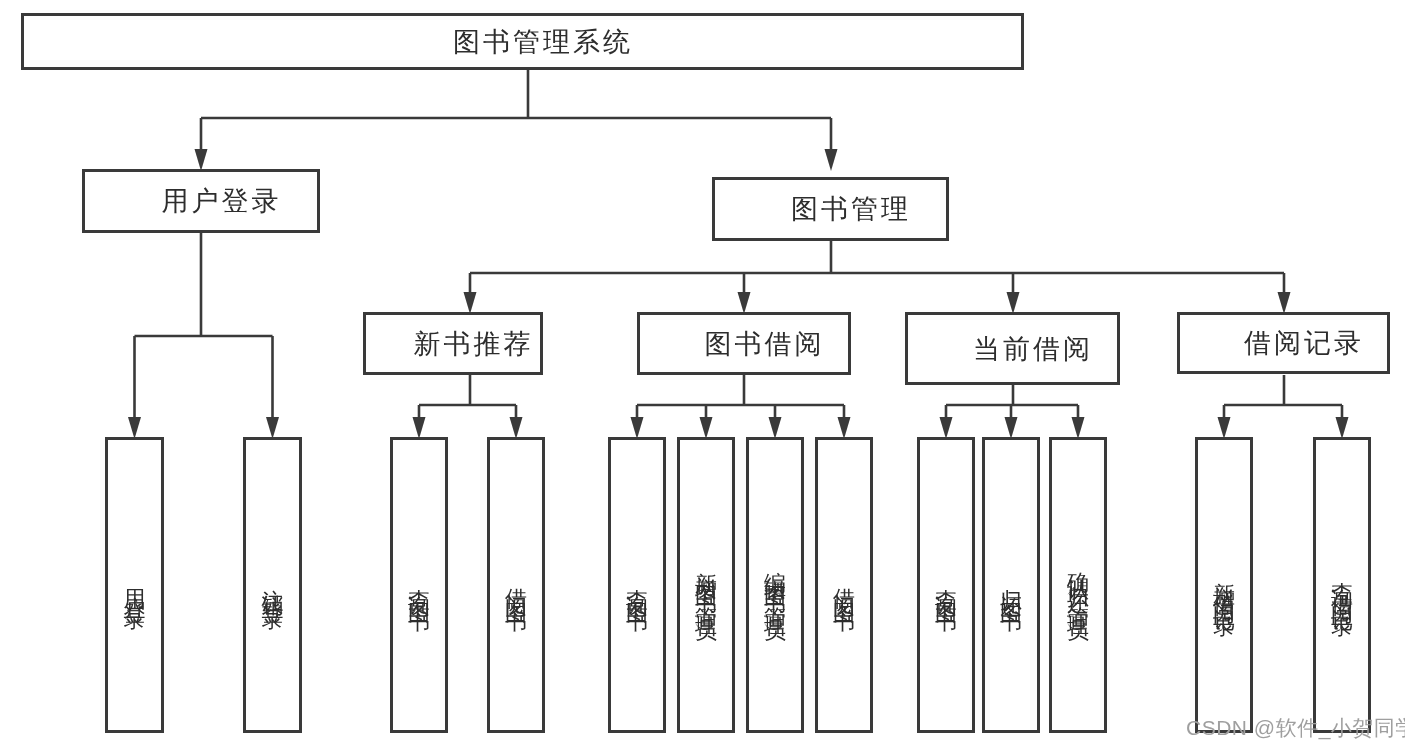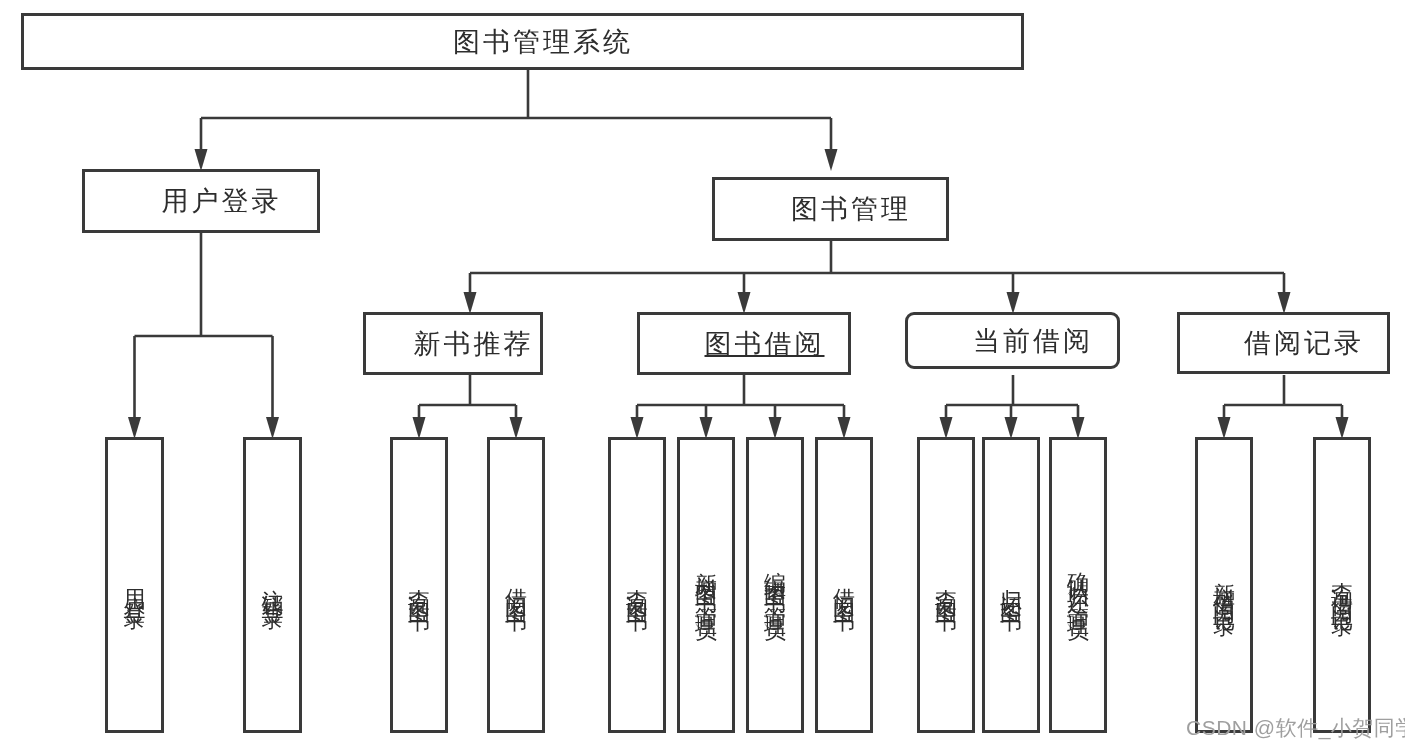--- a/index.html
+++ b/index.html
@@ -81,22 +81,22 @@
       <polygon points="1335.5,417 1348.5,417 1342,439"></polygon>
     </g>
   </svg>
 
   <div class="node h" style="left:21px;top:13px;width:1003px;height:57px;">图书管理系统</div>
 
   <div class="node h" style="left:82px;top:169px;width:238px;height:64px;">用户登录</div>
   <div class="node h" style="left:712px;top:169px;width:237px;height:64px;margin-top:8px;">图书管理</div>
 
   <div class="node h" style="left:363px;top:312px;width:180px;height:63px;">新书推荐</div>
-  <div class="node h" style="left:637px;top:312px;width:214px;height:63px;text-decoration:underline;">图书借阅</div>
-  <div class="node h" style="left:905px;top:312px;width:215px;height:57px;border-radius:9px;">当前借阅</div>
+  <div class="node h" style="left:637px;top:312px;width:214px;height:63px;">图书借阅</div>
+  <div class="node h" style="left:905px;top:312px;width:215px;height:73px;">当前借阅</div>
   <div class="node h" style="left:1177px;top:312px;width:213px;height:62px;">借阅记录</div>
 
   <div class="node v" style="left:105px;top:437px;width:59px;height:296px;">用户登录</div>
   <div class="node v" style="left:243px;top:437px;width:59px;height:296px;">注销登录</div>
 
   <div class="node v" style="left:390px;top:437px;width:58px;height:296px;">查询图书</div>
   <div class="node v" style="left:487px;top:437px;width:58px;height:296px;">借阅图书</div>
 
   <div class="node v" style="left:608px;top:437px;width:58px;height:296px;">查询图书</div>
   <div class="node v" style="left:677px;top:437px;width:58px;height:296px;">新增图书（管理员）</div>

